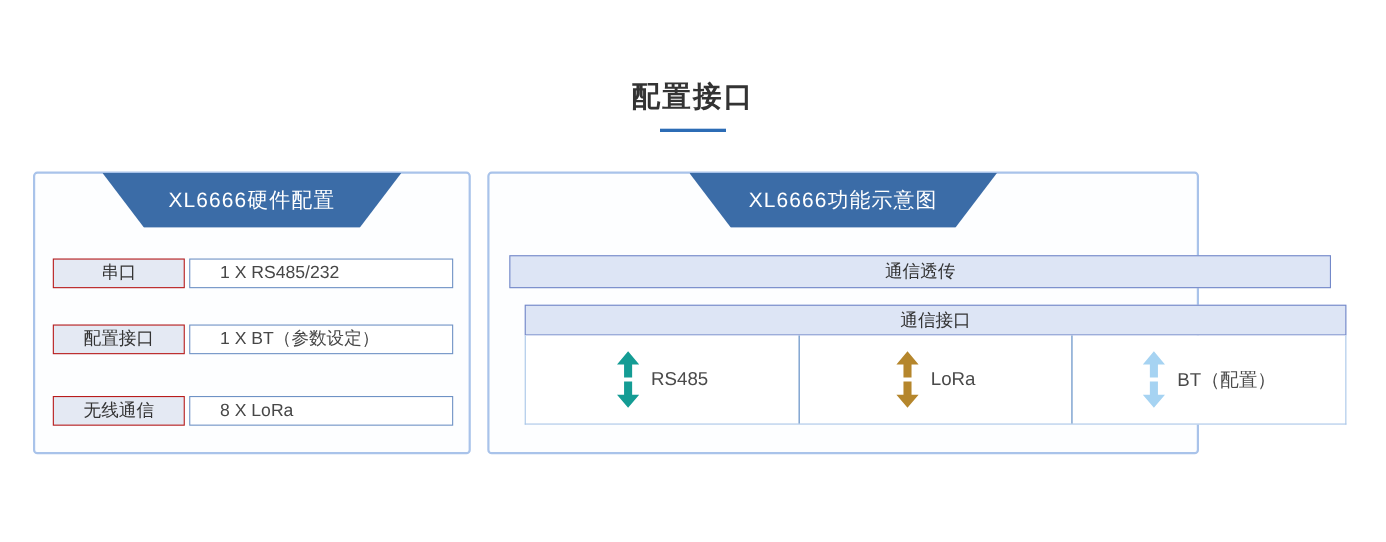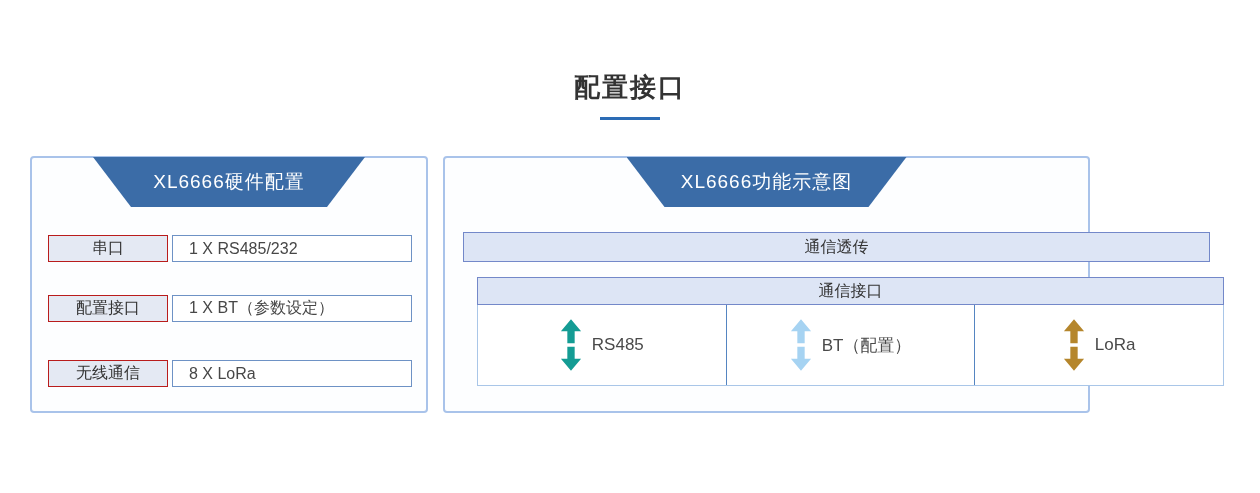--- a/index.html
+++ b/index.html
@@ -45,21 +45,21 @@
   .hw-label {
     position: absolute; left: 0; top: 0; width: 120px; height: 27px;
     background: #e4e9f3; border: 1px solid #b91c1c;
     display: flex; align-items: center; justify-content: center;
     font-size: 16px; color: #333333;
   }
   .hw-value {
     position: absolute; left: 124px; top: 0; width: 240px; height: 27px;
     background: #ffffff; border: 1px solid #6e92c5;
     display: flex; align-items: center;
-    padding-left: 16px;
+    padding-left: 27px;
     font-size: 16px; color: #474747;
   }
 
   
   .bar {
     position: absolute; left: 18px; width: 747px;
     background: #dde5f5; border: 1px solid #7388c9;
     display: flex; align-items: center; justify-content: center;
     font-size: 16px; color: #333333;
   }
@@ -127,32 +127,32 @@
             <path d="M12 0 L23 13 L16 13 L16 26 L8 26 L8 13 L1 13 Z" fill="#149c94"></path>
             <path d="M12 56 L23 43 L16 43 L16 30 L8 30 L8 43 L1 43 Z" fill="#149c94"></path>
           </svg>
         </span>
         <span>RS485</span>
       </div>
 
       <div class="iface-cell">
         <span class="arrow-icon">
           <svg width="22" height="54" viewBox="0 0 24 56" aria-hidden="true">
+            <path d="M12 0 L23 13 L16 13 L16 26 L8 26 L8 13 L1 13 Z" fill="#b5862c"></path>
+            <path d="M12 56 L23 43 L16 43 L16 30 L8 30 L8 43 L1 43 Z" fill="#b5862c"></path>
+          </svg>
+        </span>
+        <span>LoRa</span>
+      </div>
+
+      <div class="iface-cell">
+        <span class="arrow-icon">
+          <svg width="22" height="54" viewBox="0 0 24 56" aria-hidden="true">
             <path d="M12 0 L23 13 L16 13 L16 26 L8 26 L8 13 L1 13 Z" fill="#a6d3f2"></path>
             <path d="M12 56 L23 43 L16 43 L16 30 L8 30 L8 43 L1 43 Z" fill="#a6d3f2"></path>
           </svg>
         </span>
         <span>BT（配置）</span>
       </div>
 
-      <div class="iface-cell">
-        <span class="arrow-icon">
-          <svg width="22" height="54" viewBox="0 0 24 56" aria-hidden="true">
-            <path d="M12 0 L23 13 L16 13 L16 26 L8 26 L8 13 L1 13 Z" fill="#b5862c"></path>
-            <path d="M12 56 L23 43 L16 43 L16 30 L8 30 L8 43 L1 43 Z" fill="#b5862c"></path>
-          </svg>
-        </span>
-        <span>LoRa</span>
-      </div>
-
     </div>
   </div>
 </div>
 
 </body></html>

